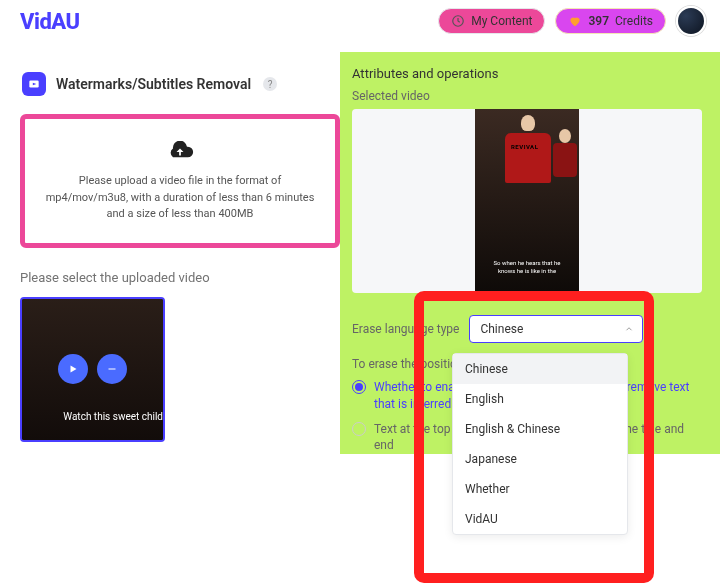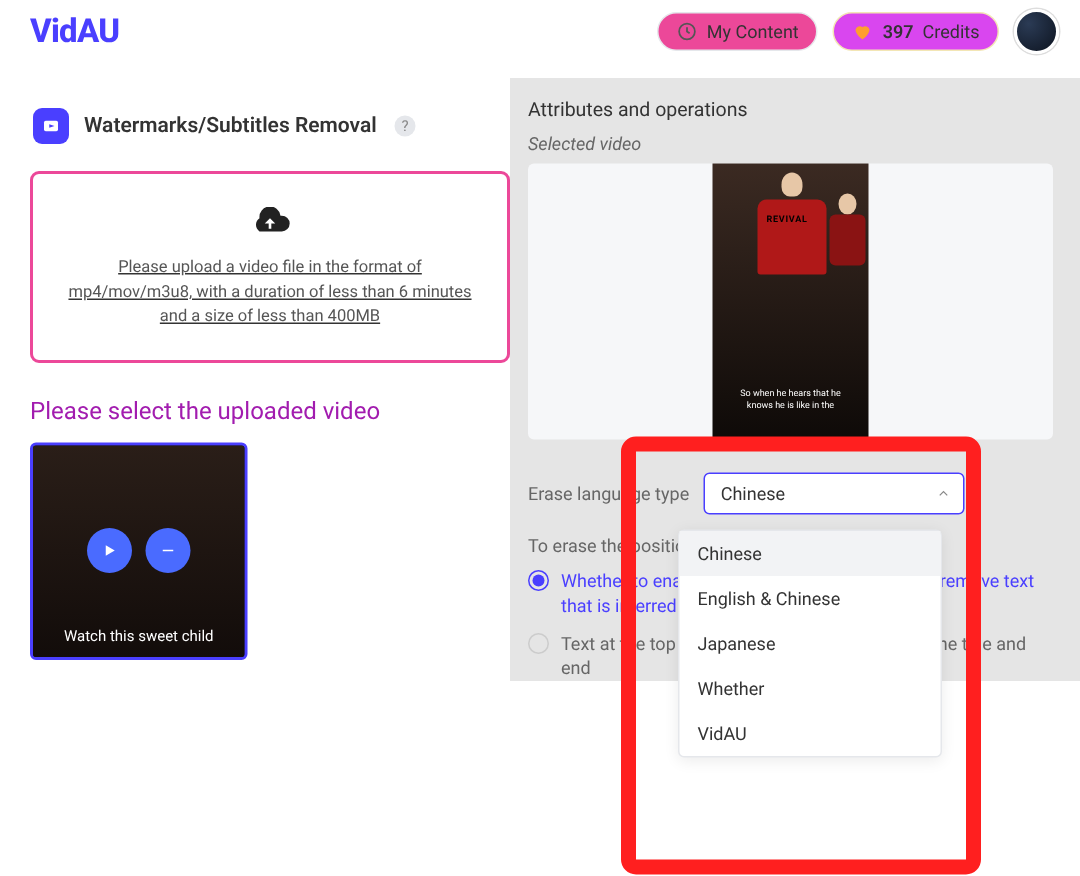--- a/index.html
+++ b/index.html
@@ -10,42 +10,42 @@
   .logo { font-size: 22px; font-weight: 800; color: #4a3fff; letter-spacing: -0.5px; }
   .header-right { display: flex; align-items: center; gap: 10px; }
   .pill { display: inline-flex; align-items: center; gap: 6px; border: 1px solid #e5e7eb; border-radius: 999px; padding: 5px 12px; background: #ec4899; cursor: pointer; font-size: 12px; }
   .credits-pill { background: #d946ef; border-color: #f3e6b5; }
   .credits-num { font-weight: 600; }
   .avatar { width: 30px; height: 30px; border-radius: 50%; background: radial-gradient(circle at 30% 30%, #2b3b55, #0d1420); border: 2px solid #fff; box-shadow: 0 0 0 1px #ddd; cursor: pointer; }
 
   
   .main { display: flex; gap: 0; padding: 10px 0 0 20px; }
   .left-col { width: 320px; flex: 0 0 320px; }
-  .right-col { flex: 1; background: #e5e5e5; padding: 10px 18px 0 12px; }
+  .right-col { flex: 1; background: #bef264; padding: 10px 18px 0 12px; }
 
   
   .feature-row { display: flex; align-items: center; gap: 10px; margin: 20px 0 18px 2px; }
   .feature-icon { width: 24px; height: 24px; border-radius: 6px; background: #4a3fff; display: flex; align-items: center; justify-content: center; }
   .feature-title { font-weight: 600; font-size: 14px; }
   .info-dot { width: 14px; height: 14px; border-radius: 50%; background: #e5e7eb; color: #888; font-size: 10px; display: inline-flex; align-items: center; justify-content: center; margin-left: 2px; }
 
-  .upload-box { border: 2px solid #ec4899; border-radius: 6px; padding: 22px 18px 20px; text-align: center; background: #fff; cursor: pointer; text-decoration: underline; }
+  .upload-box { border: 5px solid #ec4899; border-radius: 6px; padding: 22px 18px 20px; text-align: center; background: #fff; cursor: pointer; }
   .upload-text { font-size: 11px; color: #555; line-height: 1.5; margin-top: 10px; }
 
-  .select-label { margin-top: 22px; font-size: 16px; color: #a21caf; }
+  .select-label { margin-top: 22px; font-size: 13px; color: #737373; }
 
   .video-thumb { margin-top: 12px; width: 145px; height: 145px; border: 2px solid #4a3fff; border-radius: 4px; background: #0f0f0f; position: relative; overflow: hidden; cursor: pointer; }
   .video-thumb-inner { position: absolute; inset: 0; background: linear-gradient(to bottom, #2a1e18 0%, #120c0a 100%); }
   .play-btn { position: absolute; top: 50%; left: 36%; transform: translate(-50%, -50%); width: 30px; height: 30px; border-radius: 50%; background: #4a6bff; display: flex; align-items: center; justify-content: center; }
   .minus-btn { position: absolute; top: 50%; left: 64%; transform: translate(-50%, -50%); width: 30px; height: 30px; border-radius: 50%; background: #4a6bff; display: flex; align-items: center; justify-content: center; }
-  .thumb-caption { position: absolute; left: 0; right: 0; bottom: 8px; text-align: center; color: #fff; font-size: 10px; }
+  .thumb-caption { position: absolute; left: 0; right: 0; bottom: 18px; text-align: right; color: #fff; font-size: 10px; }
 
   
   .section-title { font-size: 13px; margin-top: 4px; color: #333; }
-  .section-sub { font-size: 12px; color: #666; margin-top: 8px; font-style: italic; }
+  .section-sub { font-size: 12px; color: #666; margin-top: 8px; }
 
   .preview-box { margin-top: 6px; background: #f6f7f9; border-radius: 4px; display: flex; align-items: center; justify-content: center; height: 184px; }
   .preview-vid { width: 104px; height: 100%; background: linear-gradient(to bottom, #3b2a22 0%, #0e0a08 100%); position: relative; }
   .revival-person { position:absolute; top: 6px; left: 30px; width: 46px; height: 70px; }
   .revival-shirt { position:absolute; top: 18px; left: 0; width: 46px; height: 50px; background:#b01818; border-radius: 6px 6px 2px 2px; }
   .revival-head { position:absolute; top:0; left: 16px; width: 14px; height: 16px; background:#e7c7a7; border-radius:50% 50% 40% 40%; }
   .revival-text { position:absolute; top: 28px; left: 6px; font-size: 6px; font-weight:700; color:#000; letter-spacing:0.5px; }
   .second-person { position:absolute; top: 20px; right: 2px; width: 24px; height: 50px; }
   .second-shirt { position:absolute; top: 14px; left:0; width:24px; height: 34px; background:#8a1313; border-radius: 4px; }
   .second-head { position:absolute; top:0; left:6px; width:12px; height:14px; background:#e7c7a7; border-radius:50%; }
@@ -183,20 +183,21 @@
         <span class="radio-text">Whether to enable enhanced subtitle erase and remove text that is inferred to be subtitles</span>
       </div>
       <div class="radio-row">
         <span class="radio-dot unchecked"></span>
         <span class="radio-text muted">Text at the top or bottom of the video, such as the title and end</span>
       </div>
 
       <div class="dropdown" id="dropdown" style="left:100px; top:287px;">
 
       <div class="dropdown-item selected">Chinese</div>
+          <div class="dropdown-item">English</div>
           <div class="dropdown-item">English &amp; Chinese</div>
           <div class="dropdown-item">Japanese</div>
           <div class="dropdown-item">Whether</div>
           <div class="dropdown-item">VidAU</div>
         </div>
 
       <div class="highlight-rect" style="left:62px; top:225px; width:240px; height:292px;"></div>
 
     </div>
   </div>

